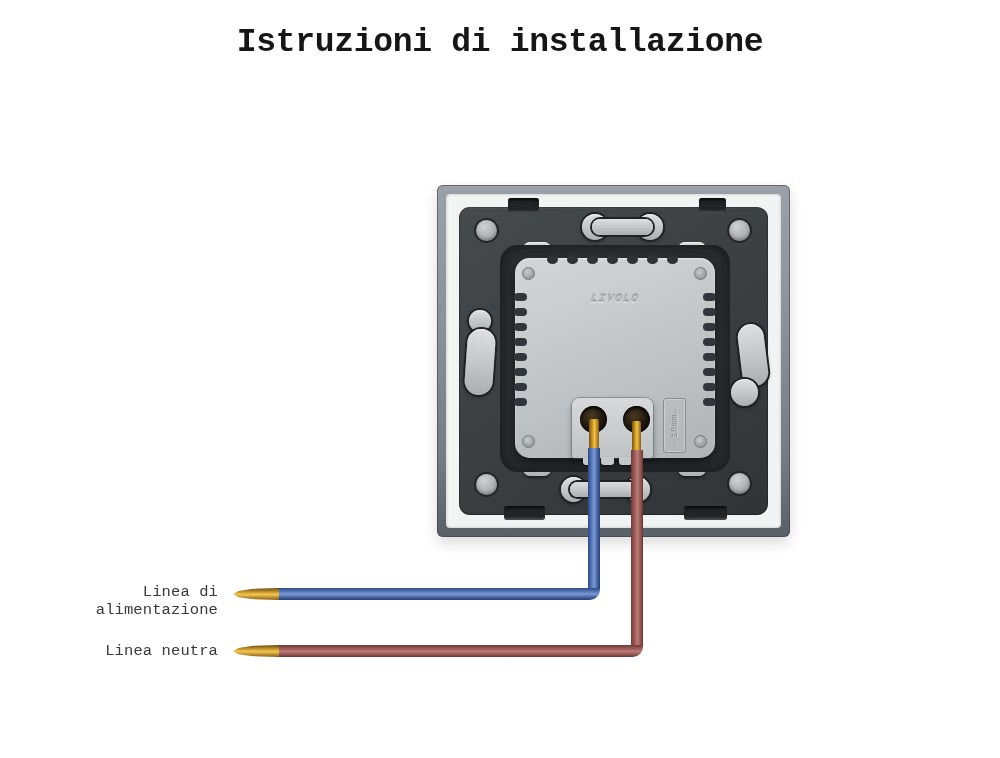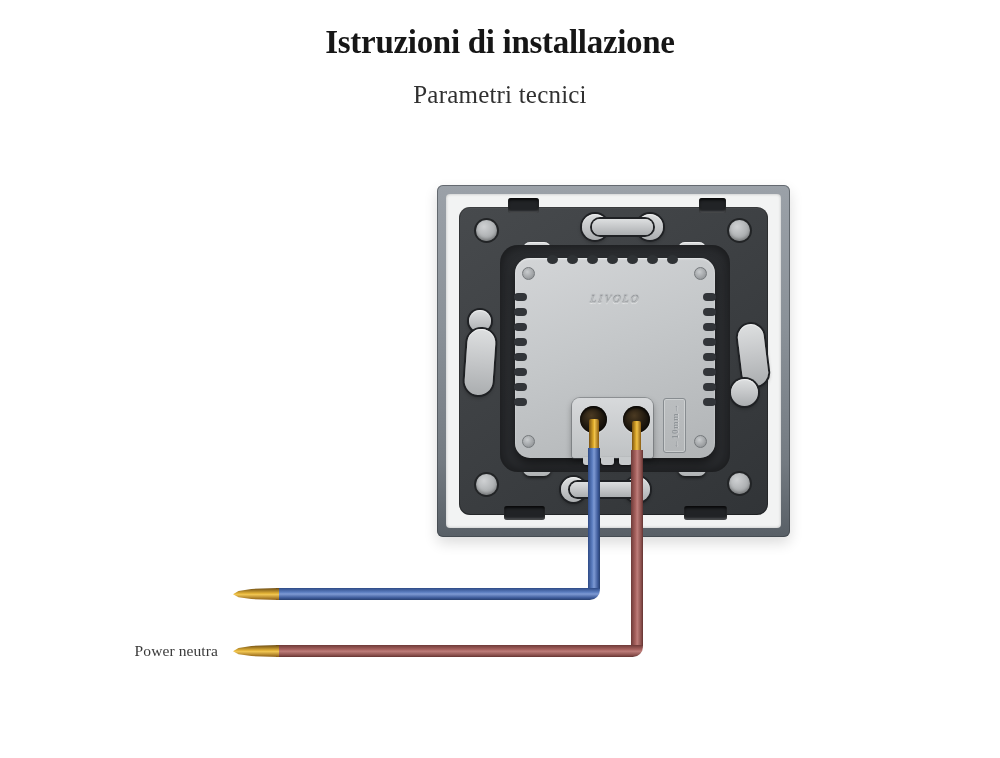--- a/index.html
+++ b/index.html
@@ -1,18 +1,18 @@
 <!DOCTYPE html>
 <html><head>
 <meta charset="utf-8">
 <style>
   html,body{margin:0;padding:0;background:#fff;}
   .canvas{
     position:relative;width:1000px;height:758px;background:#ffffff;overflow:hidden;
-    font-family:Liberation Serif, serif;
+    font-family:Liberation Mono, monospace;
   }
 
   
   .title{
     position:absolute;top:24px;left:0;width:100%;text-align:center;
     font-size:33px;font-weight:700;color:#161616;letter-spacing:-.3px;margin:0;
   }
   .subtitle{
     position:absolute;top:81px;left:0;width:100%;text-align:center;
     font-size:25px;font-weight:400;color:#303030;letter-spacing:.2px;margin:0;
@@ -142,21 +142,20 @@
     position:absolute;left:18px;width:200px;text-align:right;
     font-size:15.5px;color:#3a3a3a;letter-spacing:.1px;
   }
 </style>
 </head>
 <body>
 
 <div class="canvas">
 
   <h1 class="title">Istruzioni di installazione</h1>
-  <h2 class="subtitle">Parametri tecnici</h2>
 
   <div class="device">
     <div class="frame-outer"></div>
     <div class="frame-white"></div>
     <div class="panel"></div>
 
     <div class="edge-notch" style="left:71px;top:13px;width:31px;height:15px;"></div>
     <div class="edge-notch" style="left:262px;top:13px;width:27px;height:15px;"></div>
     <div class="edge-notch" style="left:67px;top:321px;width:41px;height:14px;"></div>
     <div class="edge-notch" style="left:247px;top:321px;width:43px;height:14px;"></div>
@@ -239,15 +238,16 @@
   <div class="gold" style="left:632px;top:421px;width:9px;height:31px;"></div>
 
   <div class="wire-v-blue"></div>
   <div class="wire-h-blue"></div>
   <div class="tip" style="left:233px;top:588px;"></div>
 
   <div class="wire-v-brown"></div>
   <div class="wire-h-brown"></div>
   <div class="tip" style="left:233px;top:645px;"></div>
 
-  <div class="wire-label" style="top:642px;">Power neutra</div>
+  <div class="wire-label" style="top:583px;">Linea di alimentazione</div>
+  <div class="wire-label" style="top:642px;">Linea neutra</div>
 
 </div>
 
 </body></html>

